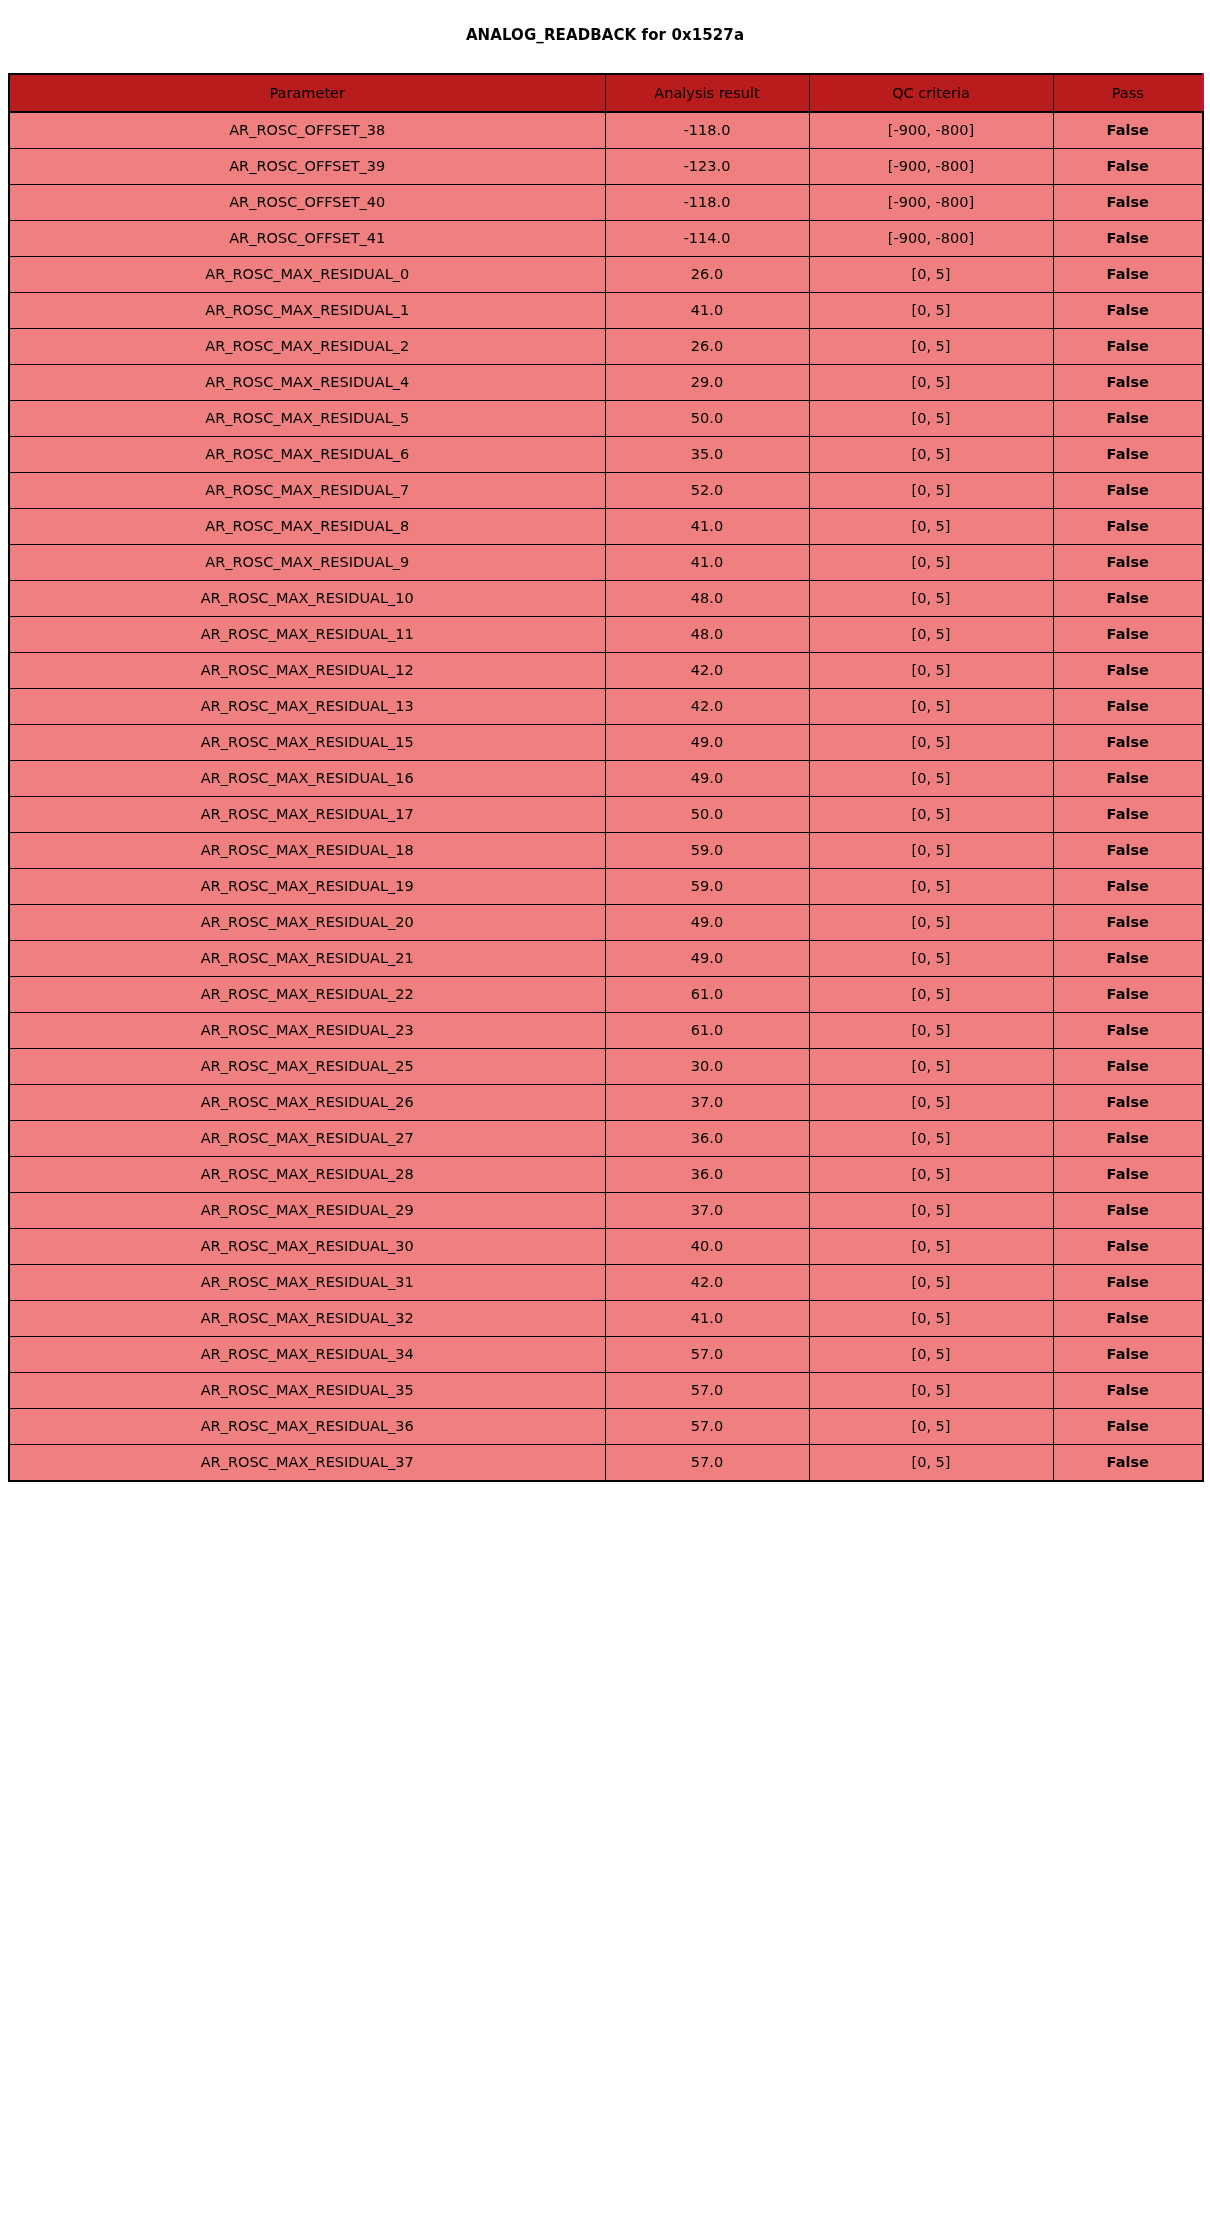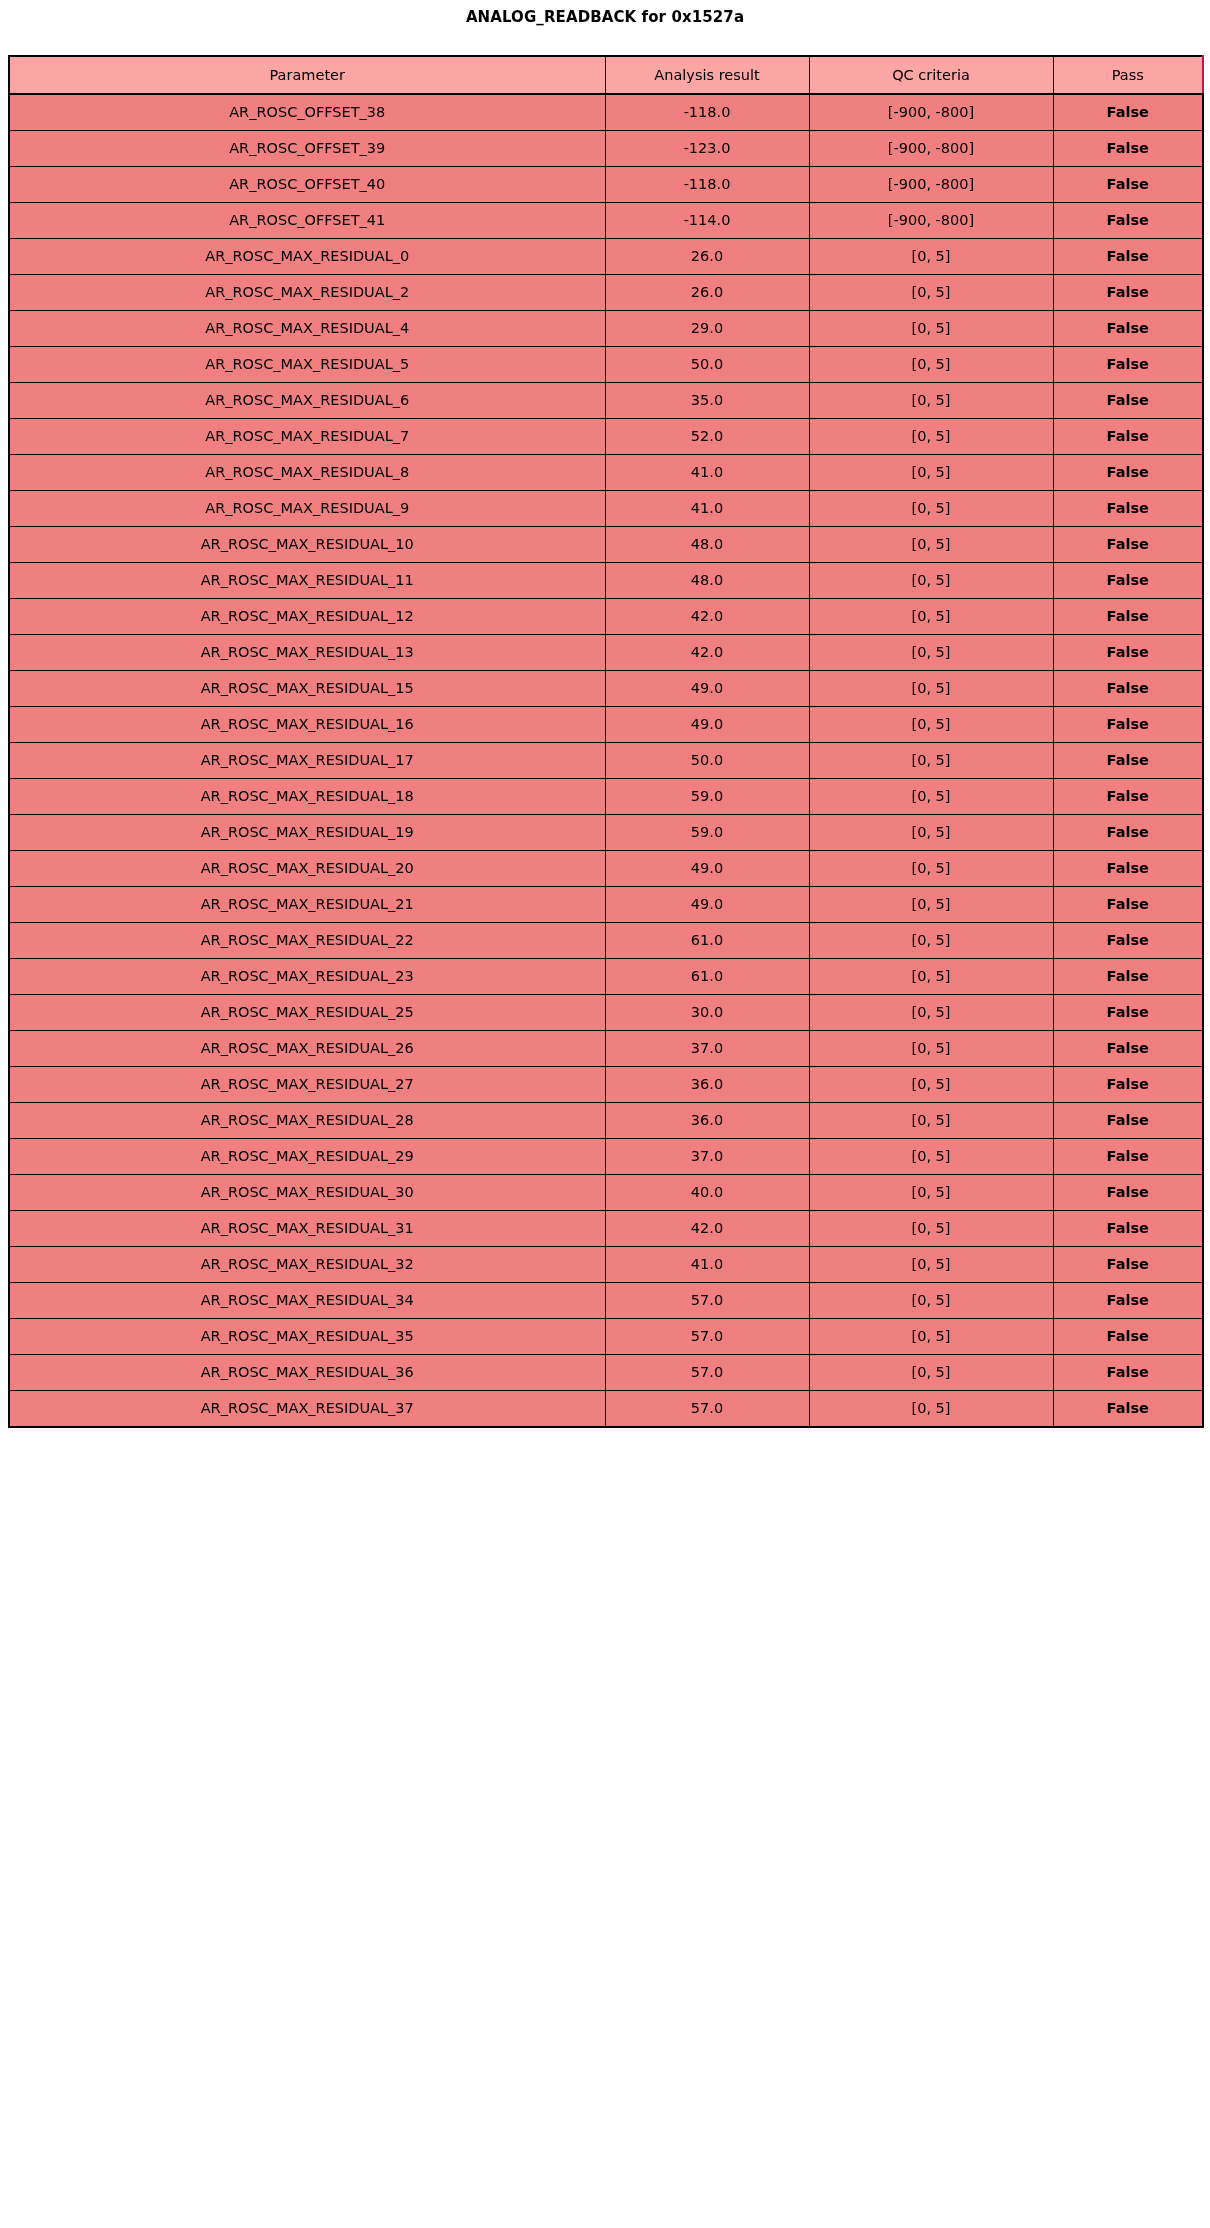--- a/index.html
+++ b/index.html
@@ -12,21 +12,21 @@
     height: 2228px;
     font-family: "DejaVu Sans", "Liberation Sans", sans-serif;
     color: #000000;
     overflow: hidden;
   }
   #page-title {
     text-align: center;
     font-size: 15px;
     font-weight: bold;
     line-height: 1;
-    padding-top: 10px;
+    padding-top: 28px;
     padding-bottom: 0;
     letter-spacing: 0.1px;
   }
   #qc-table-wrap {
     padding: 0 8px;
     margin-top: 30px;
   }
   table.qc-table {
     border-collapse: collapse;
     table-layout: fixed;
@@ -45,21 +45,21 @@
     vertical-align: middle;
     font-size: 14.5px;
     font-weight: normal;
     padding: 0;
     height: 35px;
     line-height: 35px;
     white-space: nowrap;
     overflow: hidden;
   }
   table.qc-table thead th {
-    background: #fca5a5;
+    background: #b91c1c;
     height: 36px;
     line-height: 36px;
     border-top: 2px solid #000000;
     border-bottom: 2px solid #000000;
   }
   table.qc-table thead th:first-child { border-left: 2px solid #000000; }
   table.qc-table thead th:last-child  { border-right: 2px solid #be185d; }
 
   table.qc-table tbody td.fail {
     background: #F08080;
@@ -116,20 +116,26 @@
             <td class="fail">[-900, -800]</td>
             <td class="fail">False</td>
           </tr>
           <tr>
             <td class="fail">AR_ROSC_MAX_RESIDUAL_0</td>
             <td class="fail">26.0</td>
             <td class="fail">[0, 5]</td>
             <td class="fail">False</td>
           </tr>
           <tr>
+            <td class="fail">AR_ROSC_MAX_RESIDUAL_1</td>
+            <td class="fail">41.0</td>
+            <td class="fail">[0, 5]</td>
+            <td class="fail">False</td>
+          </tr>
+          <tr>
             <td class="fail">AR_ROSC_MAX_RESIDUAL_2</td>
             <td class="fail">26.0</td>
             <td class="fail">[0, 5]</td>
             <td class="fail">False</td>
           </tr>
           <tr>
             <td class="fail">AR_ROSC_MAX_RESIDUAL_4</td>
             <td class="fail">29.0</td>
             <td class="fail">[0, 5]</td>
             <td class="fail">False</td>

